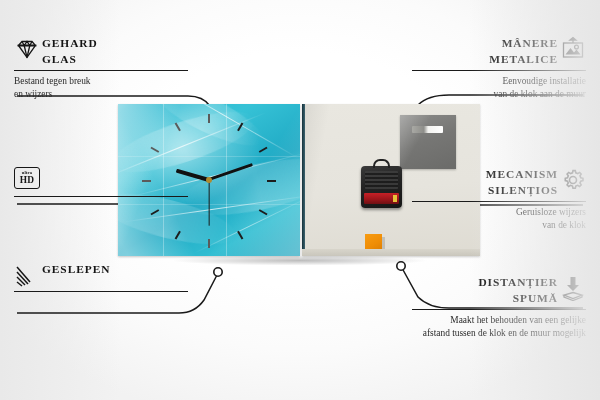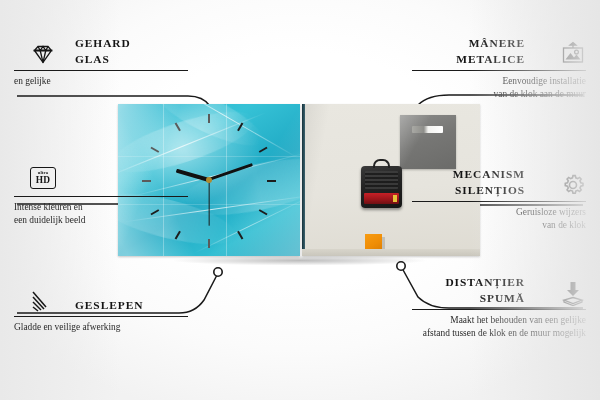--- a/index.html
+++ b/index.html
@@ -99,38 +99,38 @@
   .mech-batt::after { content:""; position:absolute; right:2px; top:2px; width:4px; height:7px; background:#e8c23a; }
 
   .foam {
     position:absolute; left:63px; top:130px; width:17px; height:16px;
     background:linear-gradient(150deg,#f79c12 0%,#ef8d06 60%,#dd7f04 100%);
     box-shadow:3px 3px 0 rgba(120,120,115,.30);
   }
 
   
   .feat { position:absolute; width:200px; }
-  .feat .head { display:flex; align-items:flex-end; gap:19px; }
+  .feat .head { display:flex; align-items:flex-start; gap:2px; }
   .feat.right .head { flex-direction:row; justify-content:flex-end; }
   .feat .title {
     font-size:11.4px; font-weight:700; letter-spacing:.95px;
     color:#141414; line-height:15.5px; text-transform:uppercase;
   }
   .feat.left .title { text-align:left; }
   .feat.right .title { text-align:right; }
   .feat .rule { height:1.3px; background:#1a1a1a; margin:3px 0 4px; }
   .feat .desc { font-size:9.4px; color:#2a2a2a; line-height:12.4px; }
   .feat.right .desc { text-align:right; }
-  .ico { width:26px; height:26px; flex:0 0 26px; display:block;margin-left:16px; }
+  .ico { width:26px; height:26px; flex:0 0 26px; display:block; }
 
   .f1 { left:14px;  top:36px;  }
   .f1 .rule { width:174px; }
   .f2 { left:14px;  top:167px; }
   .f2 .rule { width:174px; }
-  .f3 { left:14px;  top:287px; }
+  .f3 { left:14px;  top:262px; }
   .f3 .rule { width:174px; }
 
   .f4 { left:386px; top:36px;  }
   .f4 .rule { width:174px; margin-left:26px; }
   .f5 { left:386px; top:167px; }
   .f5 .rule { width:174px; margin-left:26px; }
   .f6 { left:386px; top:275px; }
   .f6 .rule { width:174px; margin-left:26px; }
 
   .hd-box {
@@ -232,60 +232,54 @@
         </g>
           </svg>
       </span>
       <div class="title">
         <div>GEHARD</div>
         <div>GLAS</div>
       </div>
     </div>
     <div class="rule"></div>
     <div class="desc">
-      <div>en gelijke</div>
+      <div>Bestand tegen breuk</div>
+      <div>en wijzers</div>
     </div>
   </div>
 
   <div class="feat left f2">
     <div class="head">
       <span class="ico">
         <span class="hd-box">
           <span class="hd-ultra">ultra</span>
           <span class="hd-hd">HD</span>
         </span>
       </span>
     </div>
     <div class="rule"></div>
-    <div class="desc">
-      <div>Intense kleuren en</div>
-      <div>een duidelijk beeld</div>
-    </div>
   </div>
 
   <div class="feat left f3">
     <div class="head">
       <span class="ico">
         <svg viewBox="0 0 26 26">
             <g stroke="#161616" stroke-width="1.5" fill="none">
           <path d="M3,5 L16,20"></path>
               <path d="M3,10 L14,22"></path>
               <path d="M3,15 L11,23"></path>
               <path d="M3,20 L8,24"></path>
         </g>
           </svg>
       </span>
       <div class="title">
         <div>GESLEPEN</div>
       </div>
     </div>
     <div class="rule"></div>
-    <div class="desc">
-      <div>Gladde en veilige afwerking</div>
-    </div>
   </div>
 
   <div class="feat right f4">
     <div class="head">
       <div class="title">
         <div>MÂNERE</div>
         <div>METALICE</div>
       </div>
       <span class="ico">
         <svg viewBox="0 0 26 26">

